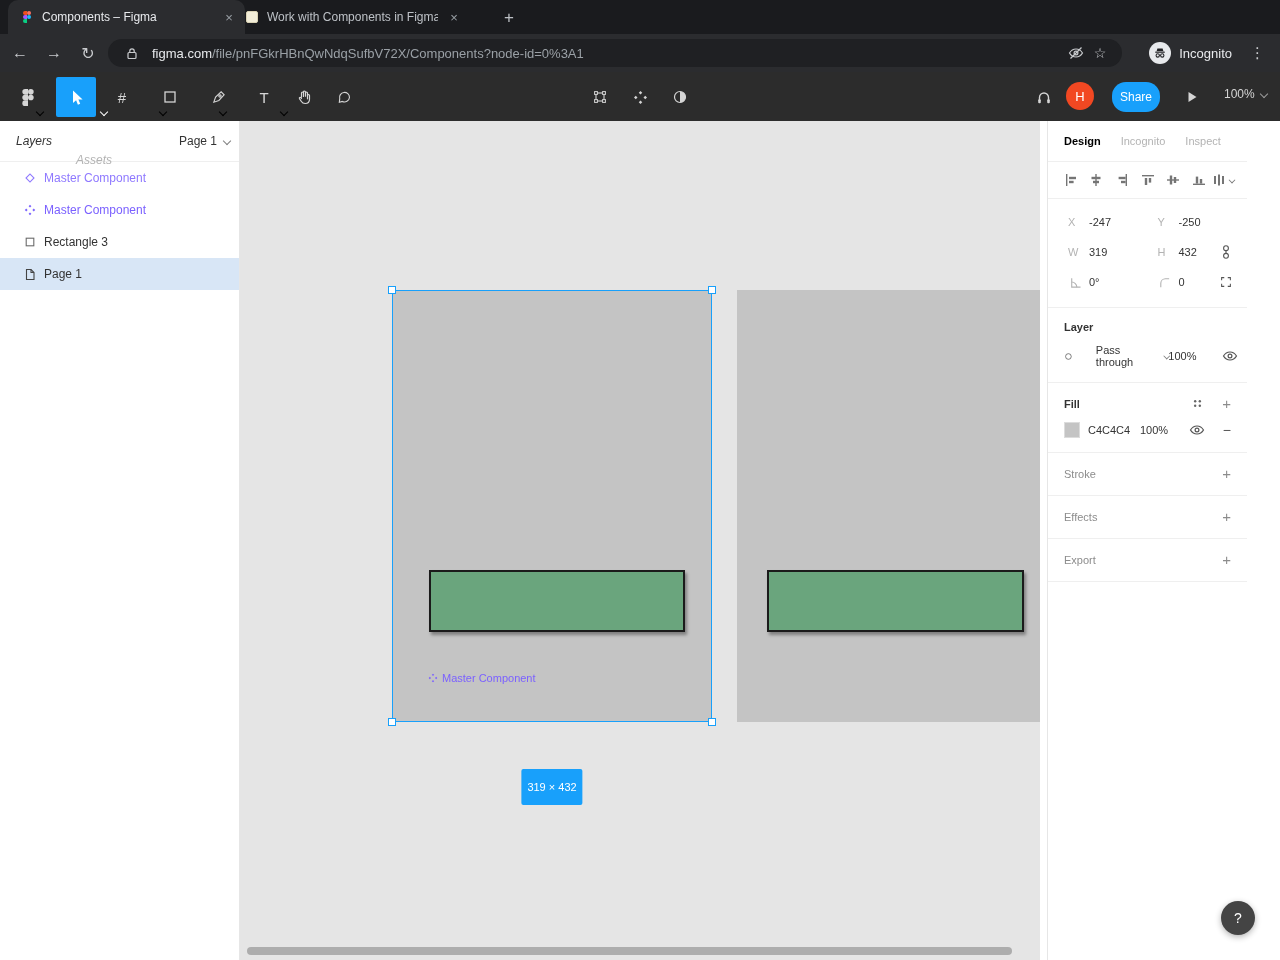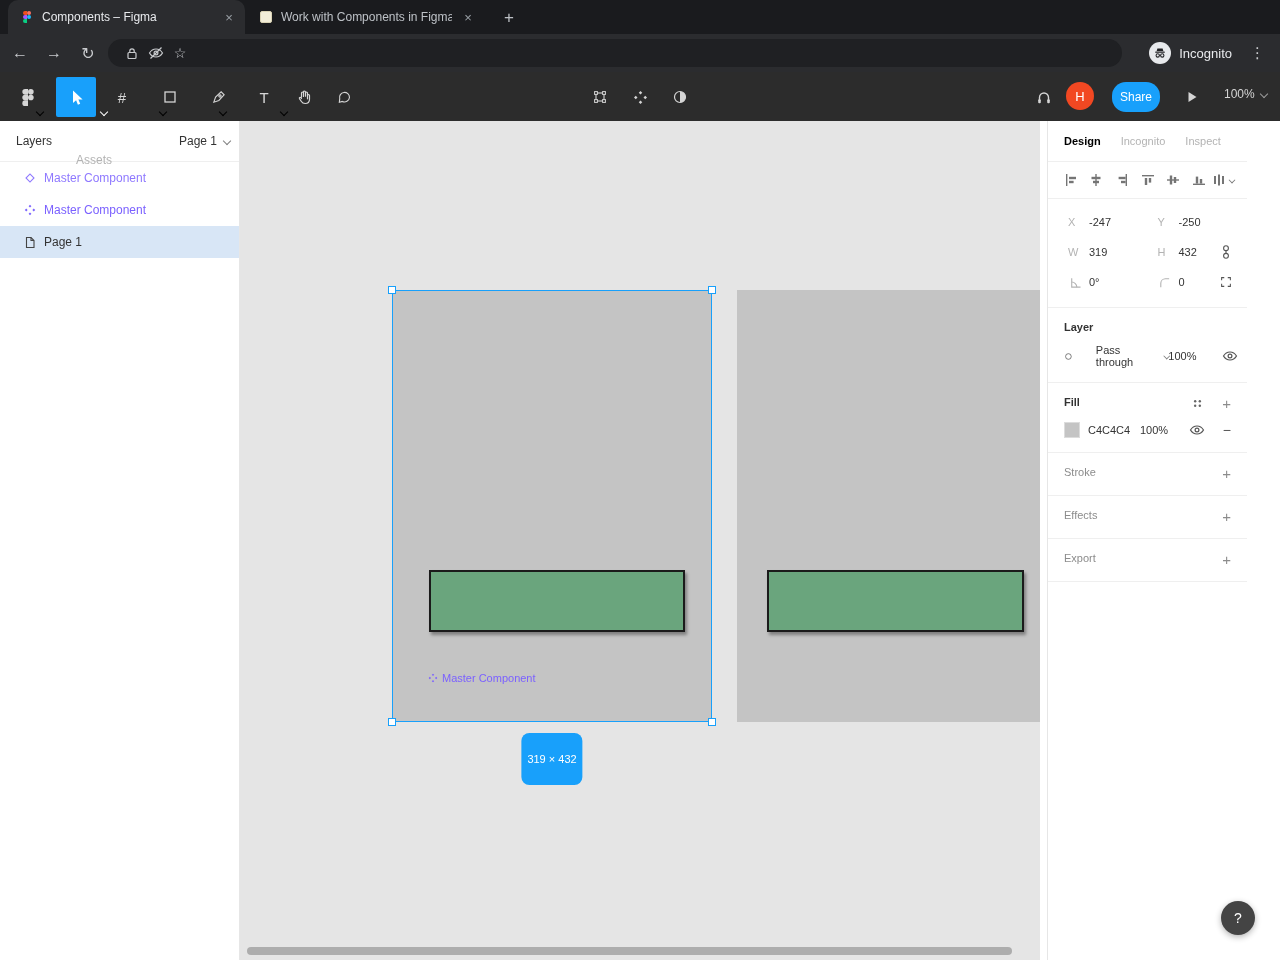--- a/index.html
+++ b/index.html
@@ -43,54 +43,54 @@
                  border-right:1.4px solid currentColor; border-bottom:1.4px solid currentColor; transform:rotate(45deg); }
   .share-btn { position:absolute; left:1112px; top:10px; width:48px; height:30px; background:#18a0fb; color:#fff;
                border:none; border-radius:14px; font-size:12px; font-family:inherit; }
   .avatar { position:absolute; left:1066px; top:10px; width:28px; height:28px; border-radius:50%; background:#f24822;
             color:#fff; font-size:13px; display:flex; align-items:center; justify-content:center; }
   .zoom-ctl { position:absolute; left:1224px; top:15px; display:flex; align-items:center; gap:5px; color:#d5d5d5; font-size:12px; }
 
   
   .lpanel { position:absolute; left:0; top:121px; width:240px; height:839px; background:#fff; border-right:1px solid #e6e6e6; }
   .lp-head { height:41px; display:flex; align-items:center; padding:0 8px 0 16px; border-bottom:1px solid #efefef; font-size:12px; }
-  .lp-tab { margin-right:24px; color:#333; }
+  .lp-tab { margin-right:24px; color:#333;font-style:italic; }
   .lp-tab.inactive { color:#b3b3b3;margin-top:37px; }
   .lp-page { margin-left:auto; display:flex; align-items:center; gap:6px; color:#333; font-size:12px; }
   .layer-row { height:32px; display:flex; align-items:center; padding-left:24px; gap:8px; font-size:12px; color:#333; }
   .layer-row.sel { background:#d8e6f6; }
   .layer-row.purple { color:#7b61ff; }
 
   
   .canvas { position:absolute; left:240px; top:121px; width:800px; height:839px; background:#e5e5e5; overflow:hidden; }
   .frame { position:absolute; width:320px; height:432px; background:#c4c4c4; }
   .green-rect { position:absolute; height:62px; background:#6aa57d; border:2px solid #1b1b1b; box-shadow:2px 3px 3px rgba(0,0,0,0.35); }
   .comp-label { position:absolute; left:188px; top:551px; display:flex; align-items:center; gap:4px; color:#7b61ff; font-size:11px; }
   .sel-box { position:absolute; left:152px; top:169px; width:320px; height:432px; border:1.5px solid #18a0fb; pointer-events:none; }
   .handle { position:absolute; width:8px; height:8px; background:#fff; border:1px solid #18a0fb; }
-  .size-badge { position:absolute; left:312px; top:612px; transform:translateX(-50%); background:#18a0fb; color:#fff;
-                font-size:11px; padding:20px 6px; border-radius:8px; white-space:nowrap; }
+  .size-badge { position:absolute; left:312px; top:648px; transform:translateX(-50%); background:#18a0fb; color:#fff;
+                font-size:11px; padding:12px 6px; border-radius:2px; white-space:nowrap; }
   .hscroll { position:absolute; left:7px; top:826px; width:765px; height:8px; background:#adadad; border-radius:4px; }
 
   
   .rpanel { position:absolute; left:1047px; top:121px; width:200px; height:839px; background:#fff; border-left:1px solid #e6e6e6; font-size:11px; }
   .rp-tabs { height:41px; display:flex; align-items:center; gap:20px; padding:0 16px; border-bottom:1px solid #efefef; }
   .rp-tab { color:#b3b3b3; }
   .rp-tab.active { color:#000; font-weight:bold; }
   .rp-align { height:37px; display:flex; align-items:center; justify-content:space-between; padding:0 10px; border-bottom:1px solid #efefef; }
   .al-btn { width:26px; height:24px; display:flex; align-items:center; justify-content:center; color:#757575; gap:2px; }
   .rp-geom { position:relative; padding:8px 0 10px; border-bottom:1px solid #efefef; }
   .geo-row { display:flex; align-items:center; height:30px; padding-left:20px; }
   .geo-cell { display:flex; align-items:center; width:96px; }
   .geo-label { color:#b3b3b3; width:21px; }
   .geo-icon { width:21px; color:#b3b3b3; display:flex; }
   .geo-value { color:#333; }
   .geo-side { position:absolute; right:14px; color:#333; display:flex; }
   .rp-section { border-bottom:1px solid #efefef; padding:13px 16px 14px; }
-  .sec-head { display:flex; align-items:flex-start; }
+  .sec-head { display:flex; align-items:center; }
   .sec-title { color:#333; font-weight:bold; font-weight:600; }
   .sec-title.empty { color:#8c8c8c; font-weight:normal; }
   .sec-actions { margin-left:auto; display:flex; align-items:center; gap:18px; }
   .plus { color:#8c8c8c; font-size:15px; line-height:1; }
   .minus { color:#555; font-size:14px; line-height:1; }
   .sec-row { display:flex; align-items:center; margin-top:11px; }
   .swatch { width:16px; height:16px; background:#c4c4c4; border:1px solid #dcdcdc; }
   .fill-hex { margin-left:8px; color:#333; width:52px; }
   .pct { color:#333; }
   .blend { display:flex; align-items:center; gap:23px; color:#333; }
@@ -112,41 +112,42 @@
           <path fill="#F24E1E" d="M0 6a6 6 0 016-6h6v12H6a6 6 0 01-6-6z"></path>
           <circle fill="#FF7262" cx="18" cy="6" r="6"></circle>
           <path fill="#A259FF" d="M0 18a6 6 0 016-6h6v12H6a6 6 0 01-6-6z"></path>
           <circle fill="#1ABCFE" cx="18" cy="18" r="6"></circle>
           <path fill="#0ACF83" d="M0 30a6 6 0 016-6h6v12H6a6 6 0 01-6-6z"></path>
         </svg>
       </span>
       <span class="tab-title">Components – Figma</span>
       <span class="tab-close">×</span>
     </div>
-    <div class="tab" style="left:247px">
+    <div class="tab" style="left:233px">
       <span class="tab-fav">
           <span class="doc-fav"></span>
         </span>
       <span class="tab-title">Work with Components in Figma</span>
       <span class="tab-close">×</span>
     </div>
     <div class="newtab-btn">+</div>
   </div>
 
   <div class="btoolbar">
     <span class="nav-ico">←</span>
     <span class="nav-ico">→</span>
     <span class="nav-ico">↻</span>
     <div class="omnibox">
       <span class="omni-ico">
         <svg width="12" height="13" viewBox="0 0 12 13" fill="none" stroke="#c8cacd" stroke-width="1.2">
           <rect x="2" y="5.5" width="8" height="6" rx="1"></rect>
           <path d="M3.8 5.5V4a2.2 2.2 0 014.4 0v1.5"></path>
         </svg>
       </span>
+      <span class="omni-url"><span class="domain">figma.com</span><span>/file/pnFGkrHBnQwNdqSufbV72X/Components?node-id=0%3A1</span></span>
       <span class="omni-ico">
         <svg width="16" height="14" viewBox="0 0 16 14" fill="none" stroke="#c8cacd" stroke-width="1.2">
           <path d="M1.5 7s2.4-4 6.5-4 6.5 4 6.5 4-2.4 4-6.5 4S1.5 7 1.5 7z"></path>
           <circle cx="8" cy="7" r="1.9"></circle>
           <line x1="2.5" y1="12.5" x2="13.5" y2="1.5"></line>
         </svg>
       </span>
       <span class="omni-ico">☆</span>
     </div>
     <div class="incog-chip">
@@ -285,20 +286,26 @@
     <div class="layer-row purple">
       <svg width="12" height="12" viewBox="0 0 12 12" fill="#7b61ff">
         <path d="M6 .8L7.4 2.2 6 3.6 4.6 2.2z"></path>
         <path d="M2.2 4.6L3.6 6 2.2 7.4.8 6z"></path>
         <path d="M9.8 4.6L11.2 6 9.8 7.4 8.4 6z"></path>
         <path d="M6 8.4L7.4 9.8 6 11.2 4.6 9.8z"></path>
       </svg>
       <span>Master Component</span>
     </div>
 
+    <div class="layer-row">
+      <svg width="12" height="12" viewBox="0 0 12 12">
+        <rect x="2.2" y="2.2" width="7.6" height="7.6" fill="none" stroke="#6b6b6b" stroke-width="1.1"></rect>
+      </svg>
+      <span>Rectangle 3</span>
+    </div>
 
     <div class="layer-row sel">
       <svg width="12" height="13" viewBox="0 0 12 13">
         <path d="M2.5 1.5h4.5L10 4.5v7H2.5z" fill="none" stroke="#444" stroke-width="1.1"></path>
         <path d="M7 1.5v3h3" fill="none" stroke="#444" stroke-width="1.1"></path>
       </svg>
       <span>Page 1</span>
     </div>
   </div>
 

